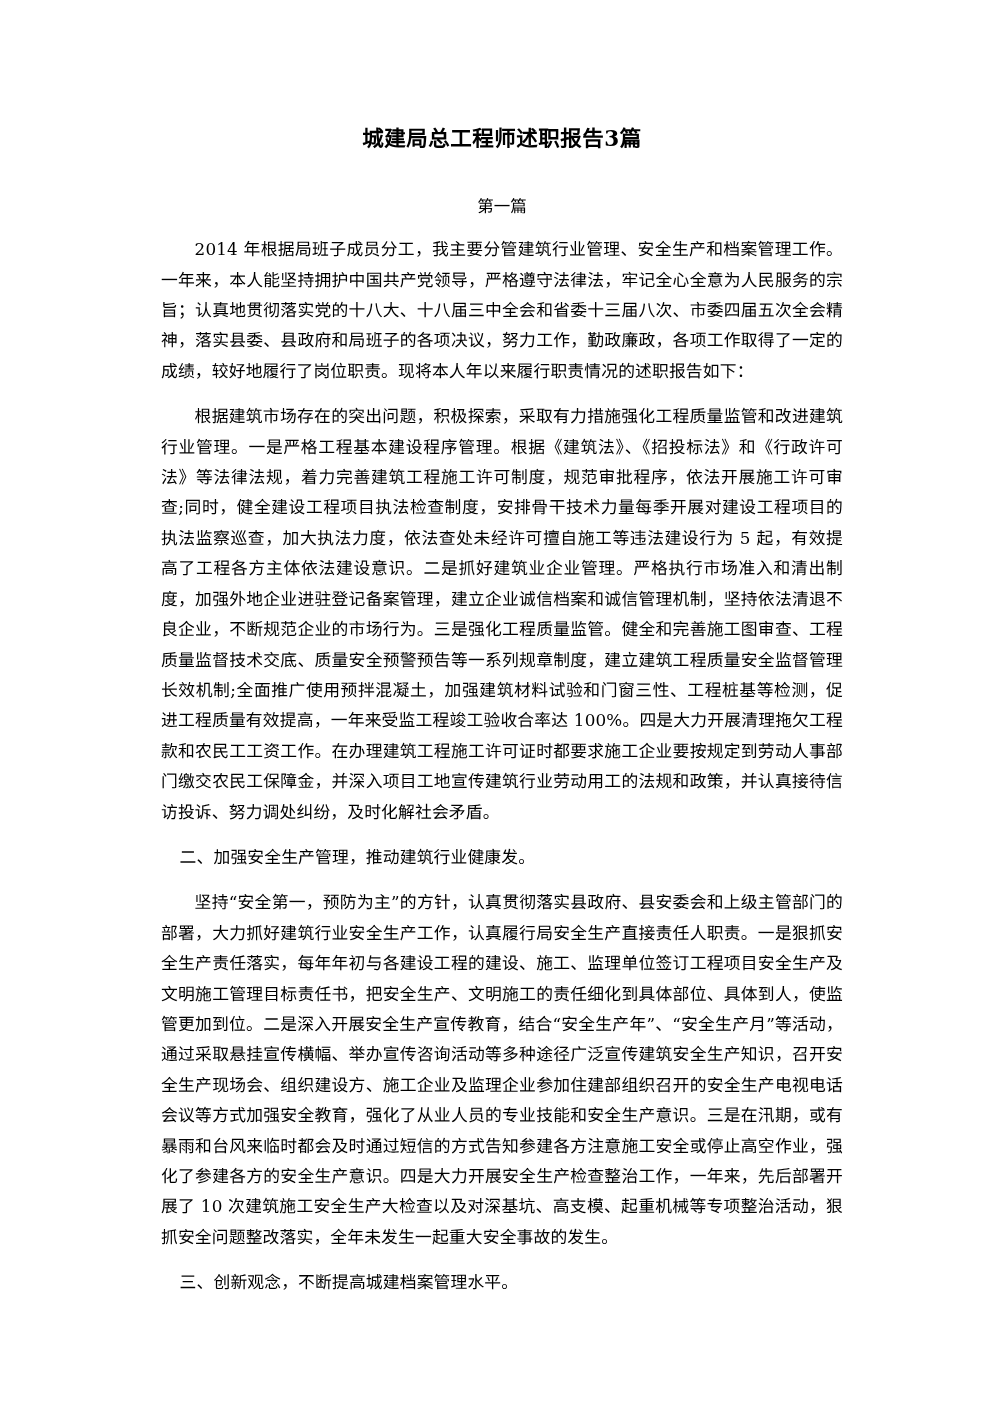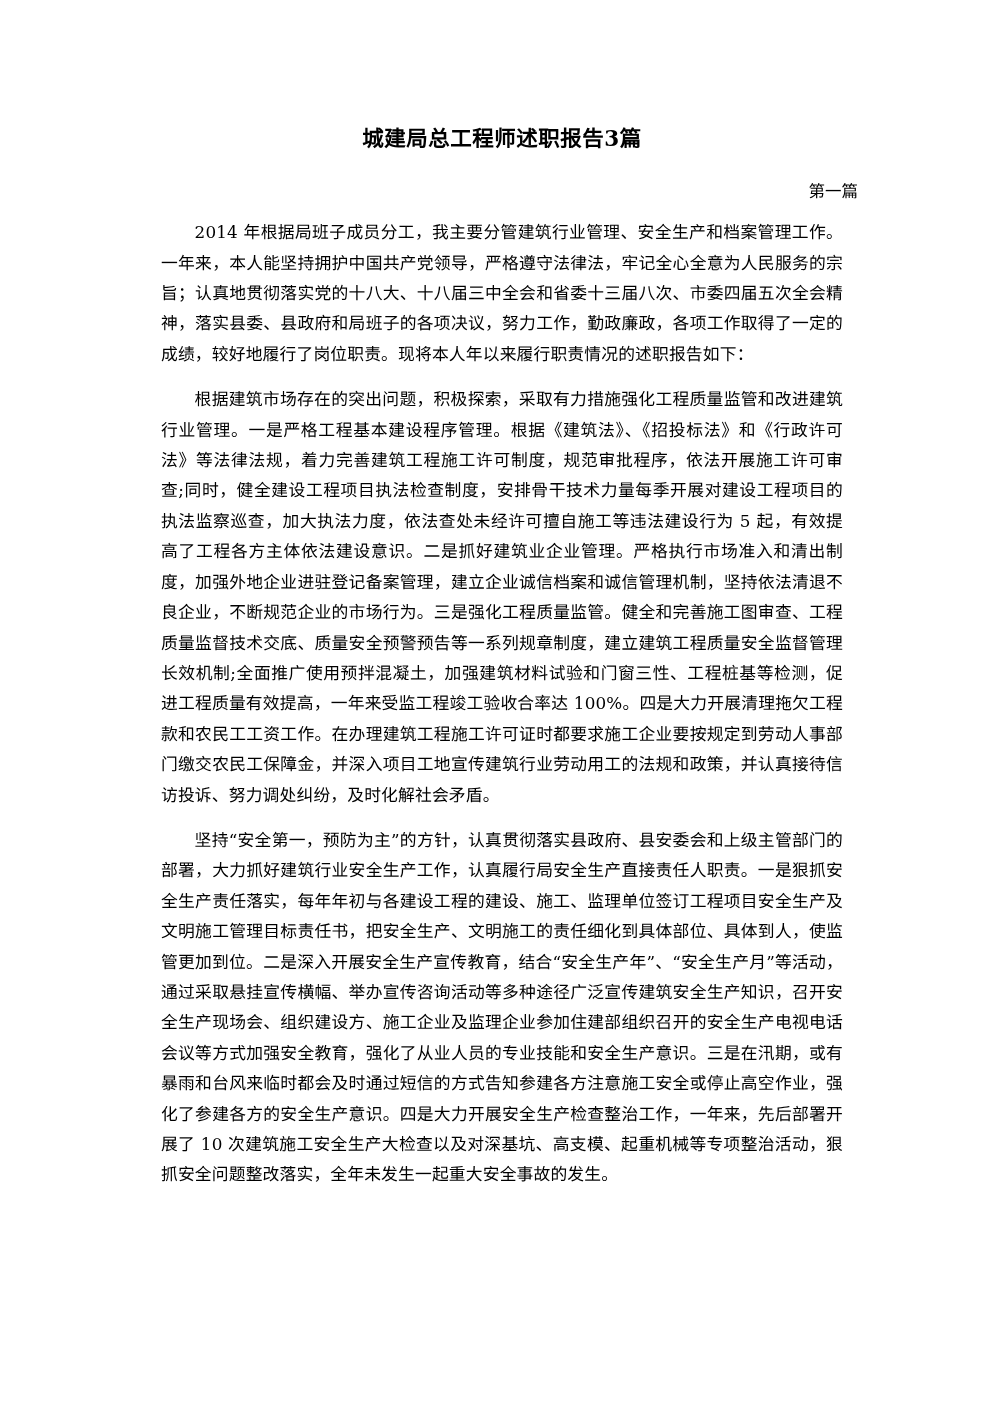--- a/index.html
+++ b/index.html
@@ -33,26 +33,27 @@
     margin: 0;
     padding: 0;
     text-align: center;
     font-size: 21.5px;
     font-weight: bold;
     letter-spacing: 0.5px;
     line-height: 1.2;
     padding-top: 126px;
   }
   .subtitle {
-    margin: 0;
+    margin: 16px;
     padding: 0;
     font-size: 16.5px;
     line-height: 1.3;
     padding-top: 29px;
-    text-align: right;
+    text-align: center;
+    font-family: Liberation Mono, monospace;
   }
   p.para {
     margin: 15px;
     padding: 0;
     font-size: 16.8px;
     line-height: 30.4px;
     text-align: justify;
     text-justify: inter-ideograph;
     text-indent: 2em;
     letter-spacing: 0.15px;
@@ -77,18 +78,20 @@
 
     <h1 class="doc-title">城建局总工程师述职报告3篇</h1>
 
     <div class="subtitle">第一篇</div>
 
     <p class="para gap-first">2014 年根据局班子成员分工，我主要分管建筑行业管理、安全生产和档案管理工作。一年来，本人能坚持拥护中国共产党领导，严格遵守法律法，牢记全心全意为人民服务的宗旨；认真地贯彻落实党的十八大、十八届三中全会和省委十三届八次、市委四届五次全会精神，落实县委、县政府和局班子的各项决议，努力工作，勤政廉政，各项工作取得了一定的成绩，较好地履行了岗位职责。现将本人年以来履行职责情况的述职报告如下：</p>
 
 
     <p class="para gap-body">根据建筑市场存在的突出问题，积极探索，采取有力措施强化工程质量监管和改进建筑行业管理。一是严格工程基本建设程序管理。根据《建筑法》、《招投标法》和《行政许可法》等法律法规，着力完善建筑工程施工许可制度，规范审批程序，依法开展施工许可审查;同时，健全建设工程项目执法检查制度，安排骨干技术力量每季开展对建设工程项目的执法监察巡查，加大执法力度，依法查处未经许可擅自施工等违法建设行为 5 起，有效提高了工程各方主体依法建设意识。二是抓好建筑业企业管理。严格执行市场准入和清出制度，加强外地企业进驻登记备案管理，建立企业诚信档案和诚信管理机制，坚持依法清退不良企业，不断规范企业的市场行为。三是强化工程质量监管。健全和完善施工图审查、工程质量监督技术交底、质量安全预警预告等一系列规章制度，建立建筑工程质量安全监督管理长效机制;全面推广使用预拌混凝土，加强建筑材料试验和门窗三性、工程桩基等检测，促进工程质量有效提高，一年来受监工程竣工验收合率达 100%。四是大力开展清理拖欠工程款和农民工工资工作。在办理建筑工程施工许可证时都要求施工企业要按规定到劳动人事部门缴交农民工保障金，并深入项目工地宣传建筑行业劳动用工的法规和政策，并认真接待信访投诉、努力调处纠纷，及时化解社会矛盾。</p>
 
+    <div class="heading gap-sec">二、加强安全生产管理，推动建筑行业健康发。</div>
 
     <p class="para gap-body">坚持“安全第一，预防为主”的方针，认真贯彻落实县政府、县安委会和上级主管部门的部署，大力抓好建筑行业安全生产工作，认真履行局安全生产直接责任人职责。一是狠抓安全生产责任落实，每年年初与各建设工程的建设、施工、监理单位签订工程项目安全生产及文明施工管理目标责任书，把安全生产、文明施工的责任细化到具体部位、具体到人，使监管更加到位。二是深入开展安全生产宣传教育，结合“安全生产年”、“安全生产月”等活动，通过采取悬挂宣传横幅、举办宣传咨询活动等多种途径广泛宣传建筑安全生产知识，召开安全生产现场会、组织建设方、施工企业及监理企业参加住建部组织召开的安全生产电视电话会议等方式加强安全教育，强化了从业人员的专业技能和安全生产意识。三是在汛期，或有暴雨和台风来临时都会及时通过短信的方式告知参建各方注意施工安全或停止高空作业，强化了参建各方的安全生产意识。四是大力开展安全生产检查整治工作，一年来，先后部署开展了 10 次建筑施工安全生产大检查以及对深基坑、高支模、起重机械等专项整治活动，狠抓安全问题整改落实，全年未发生一起重大安全事故的发生。</p>
 
+    <div class="heading gap-sec">三、创新观念，不断提高城建档案管理水平。</div>
 
   </div>
 </div>
 
 </body></html>

